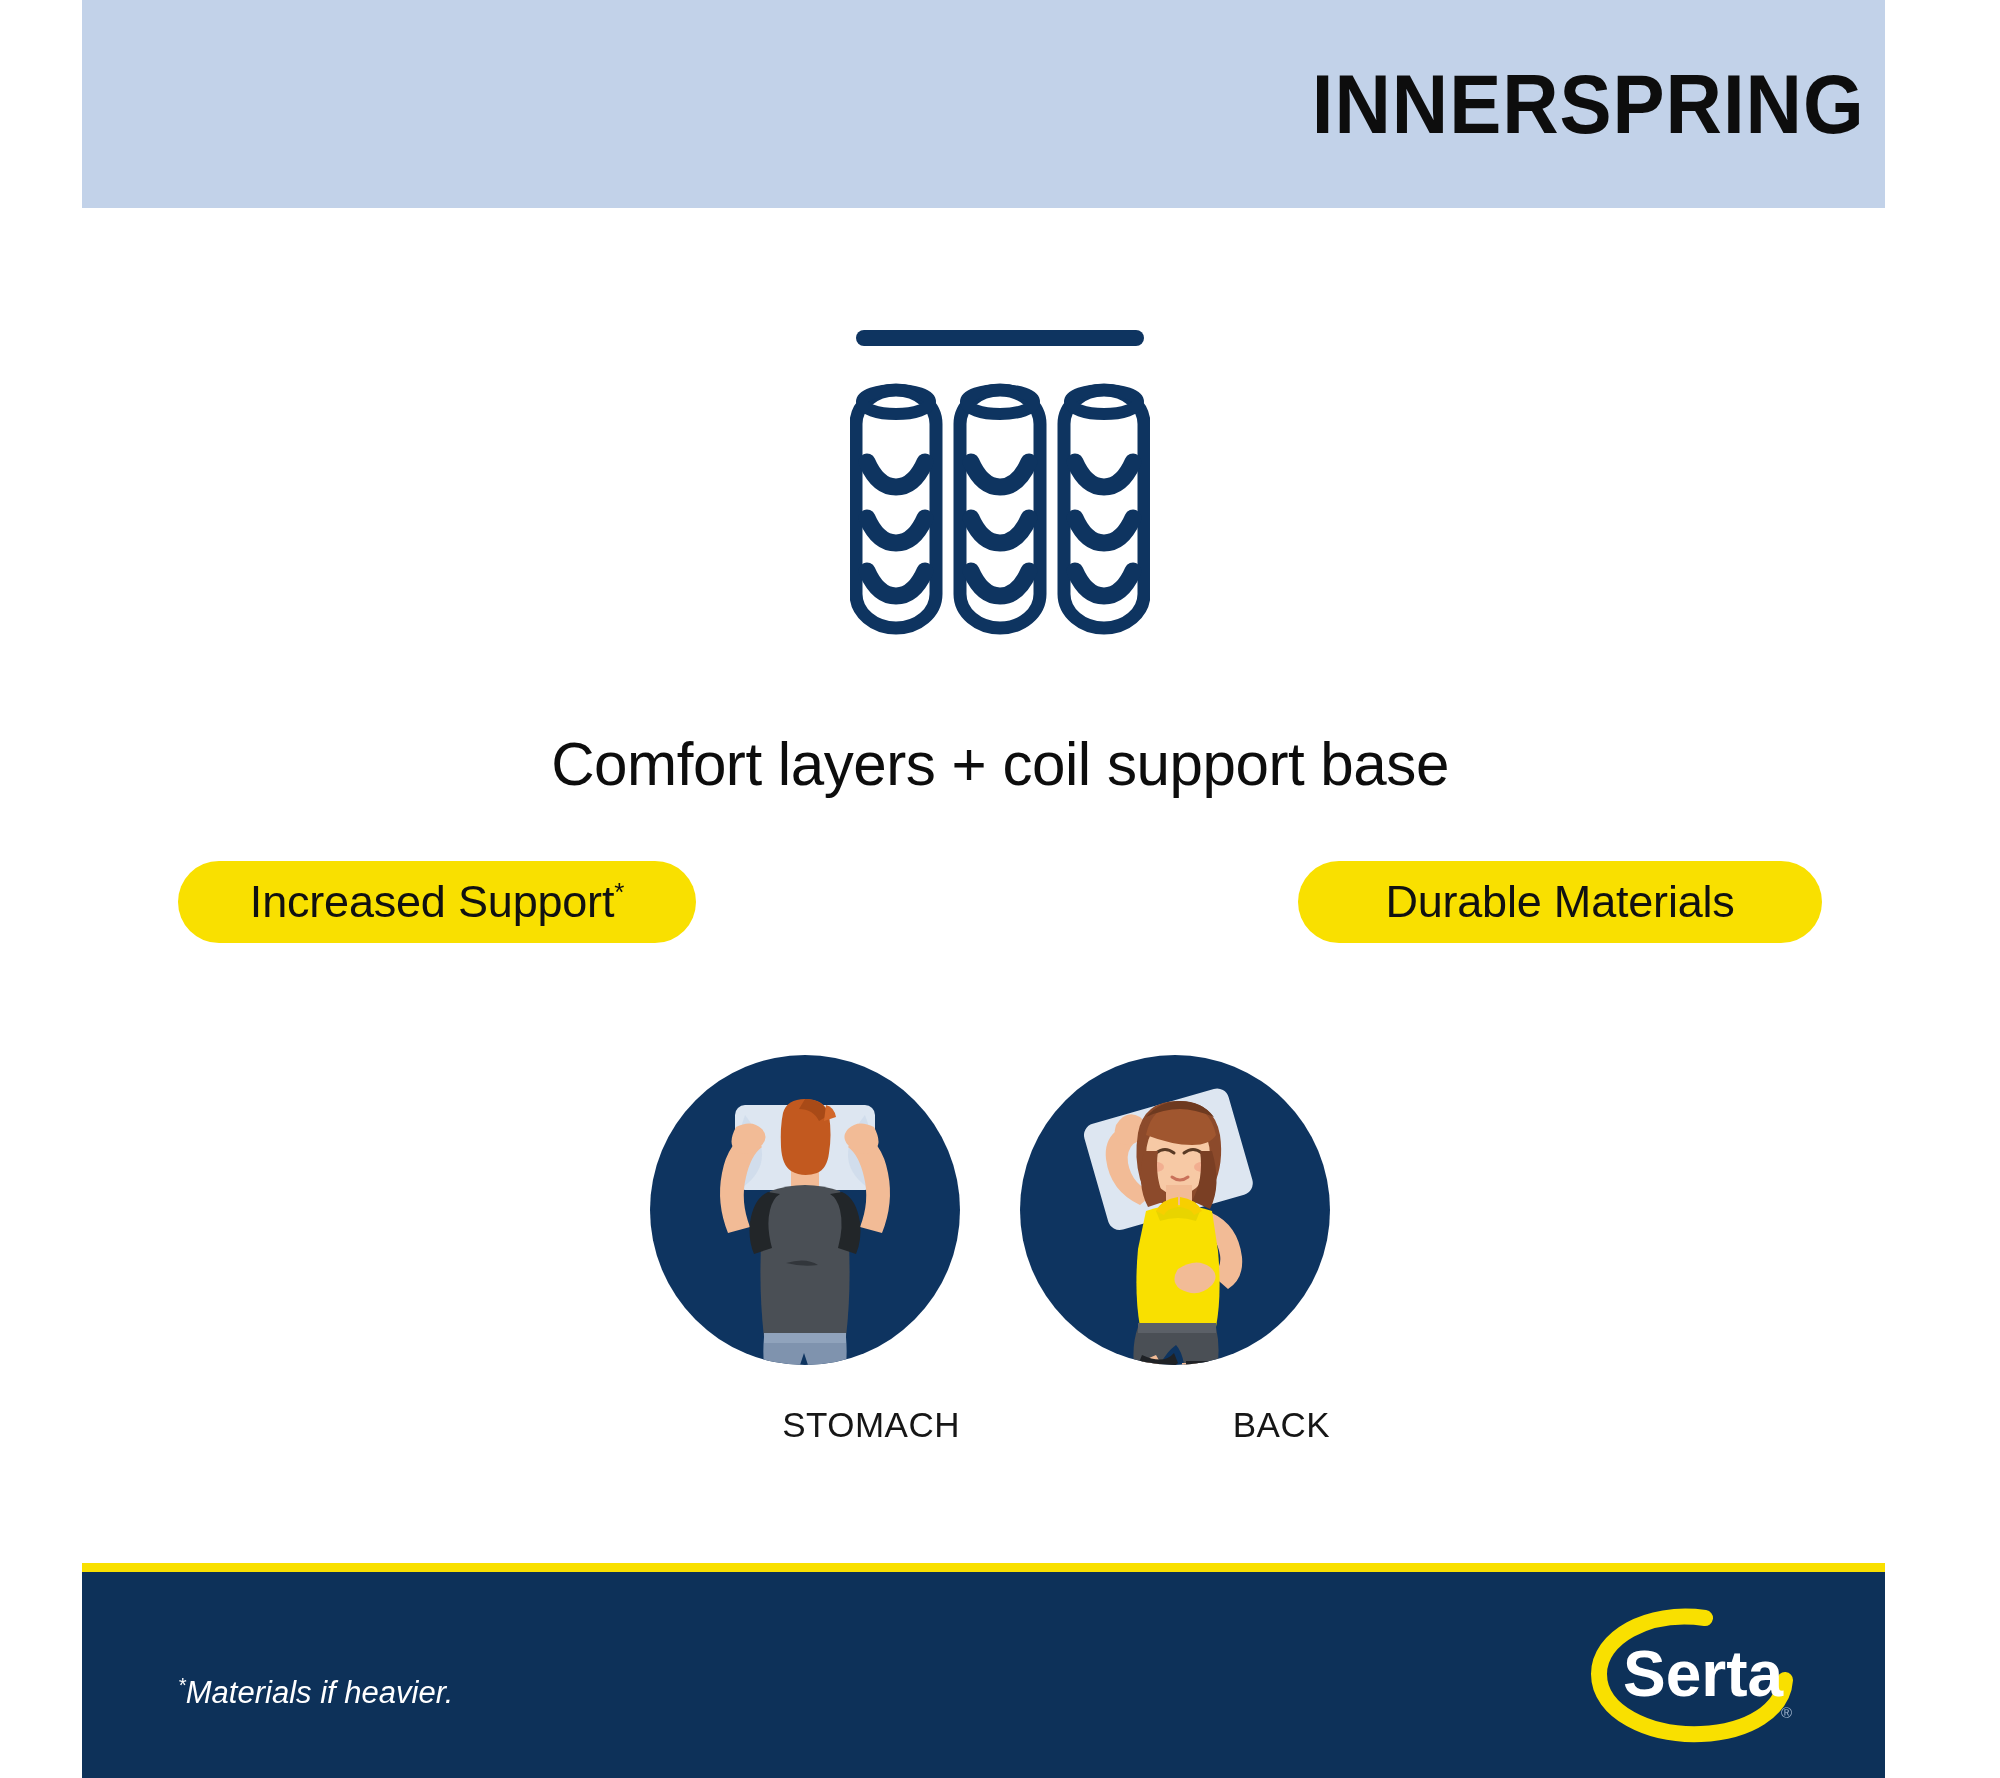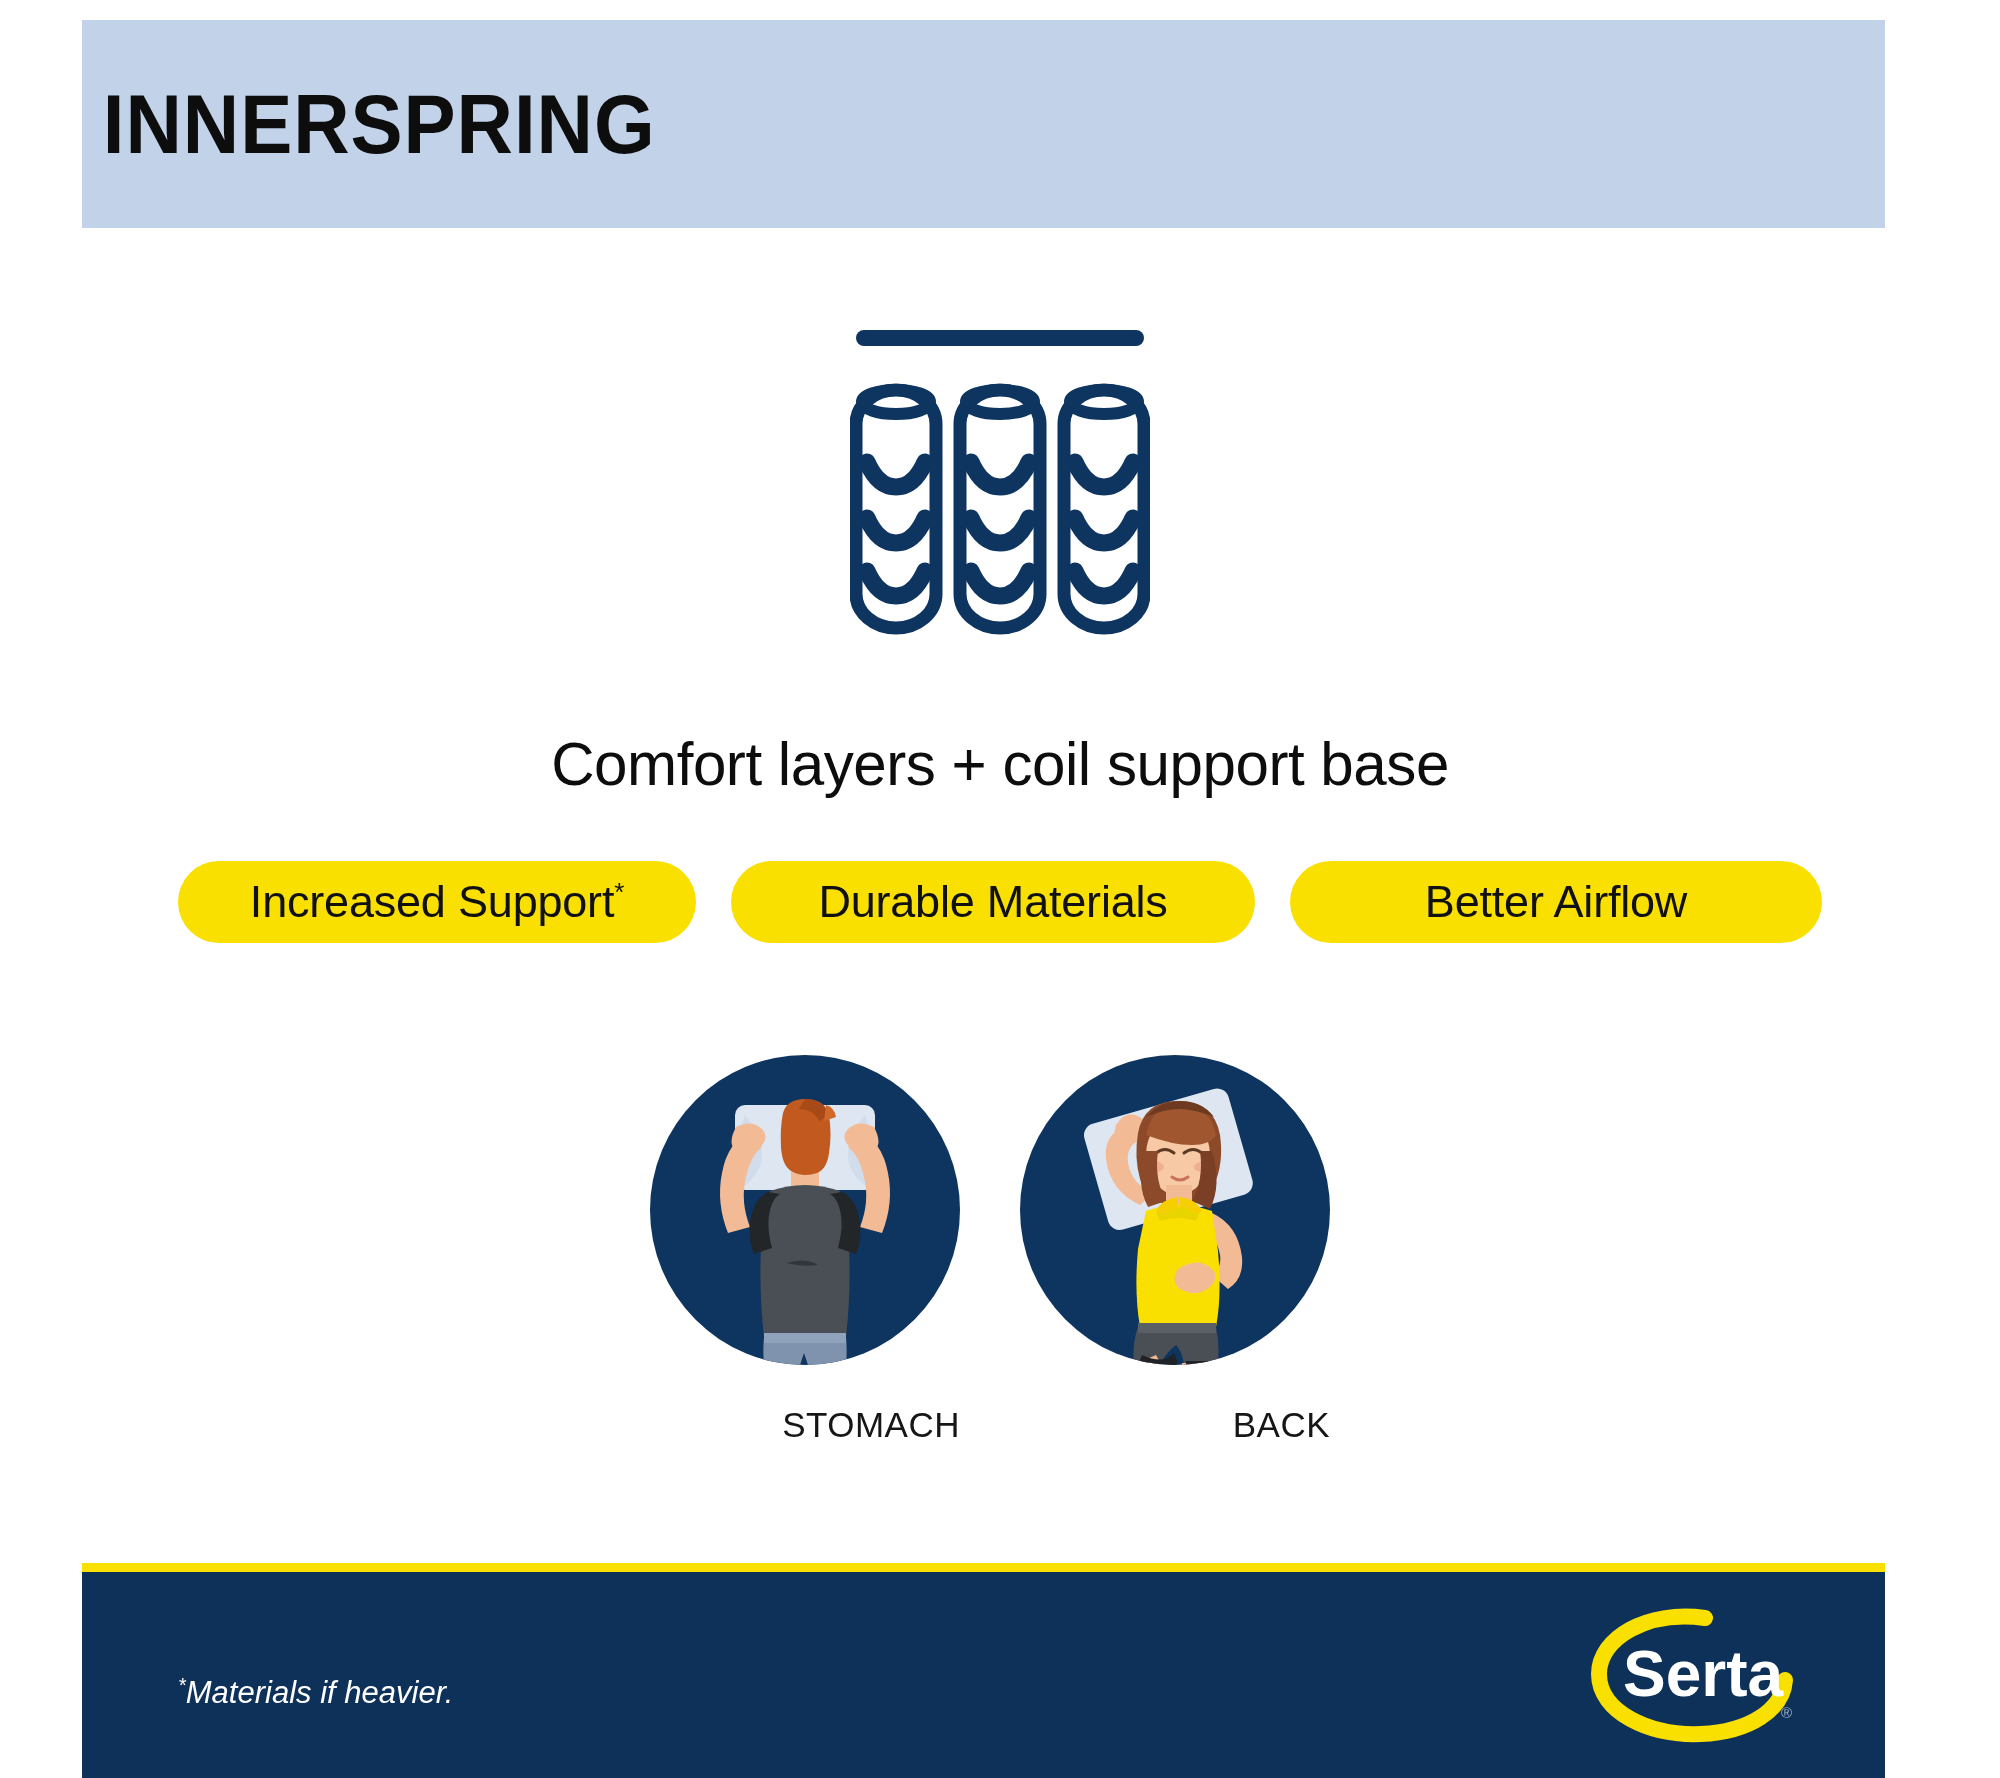--- a/index.html
+++ b/index.html
@@ -25,22 +25,21 @@
   
   .header-banner {
     position: absolute;
     left: 82px;
     top: 0;
     width: 1803px;
     height: 208px;
     background: #c2d2e9;
     display: flex;
     align-items: center;
-    justify-content: flex-start;
-    margin-top: 20px;
+    justify-content: flex-end;
   }
   .header-title {
     font-family: "Liberation Sans Narrow", "Liberation Sans", sans-serif;
     font-weight: 900;
     font-size: 84px;
     letter-spacing: 1px;
     color: #0d0d0d;
     transform: scaleX(0.93);
     white-space: nowrap;
   }
@@ -226,23 +225,20 @@
   <div class="pill-row">
 
     <div class="pill pill-1">
       <span class="pill-label"><span>Increased Support</span><sup>*</sup></span>
     </div>
 
     <div class="pill pill-2">
       <span class="pill-label"><span>Durable Materials</span></span>
     </div>
 
-    <div class="pill pill-3">
-      <span class="pill-label"><span>Better Airflow</span></span>
-    </div>
 
   </div>
 
   <div class="positions">
 
     <div class="position">
       <div class="position-circle">
         <svg width="310" height="310" viewBox="0 0 310 310">
 
           <g>

